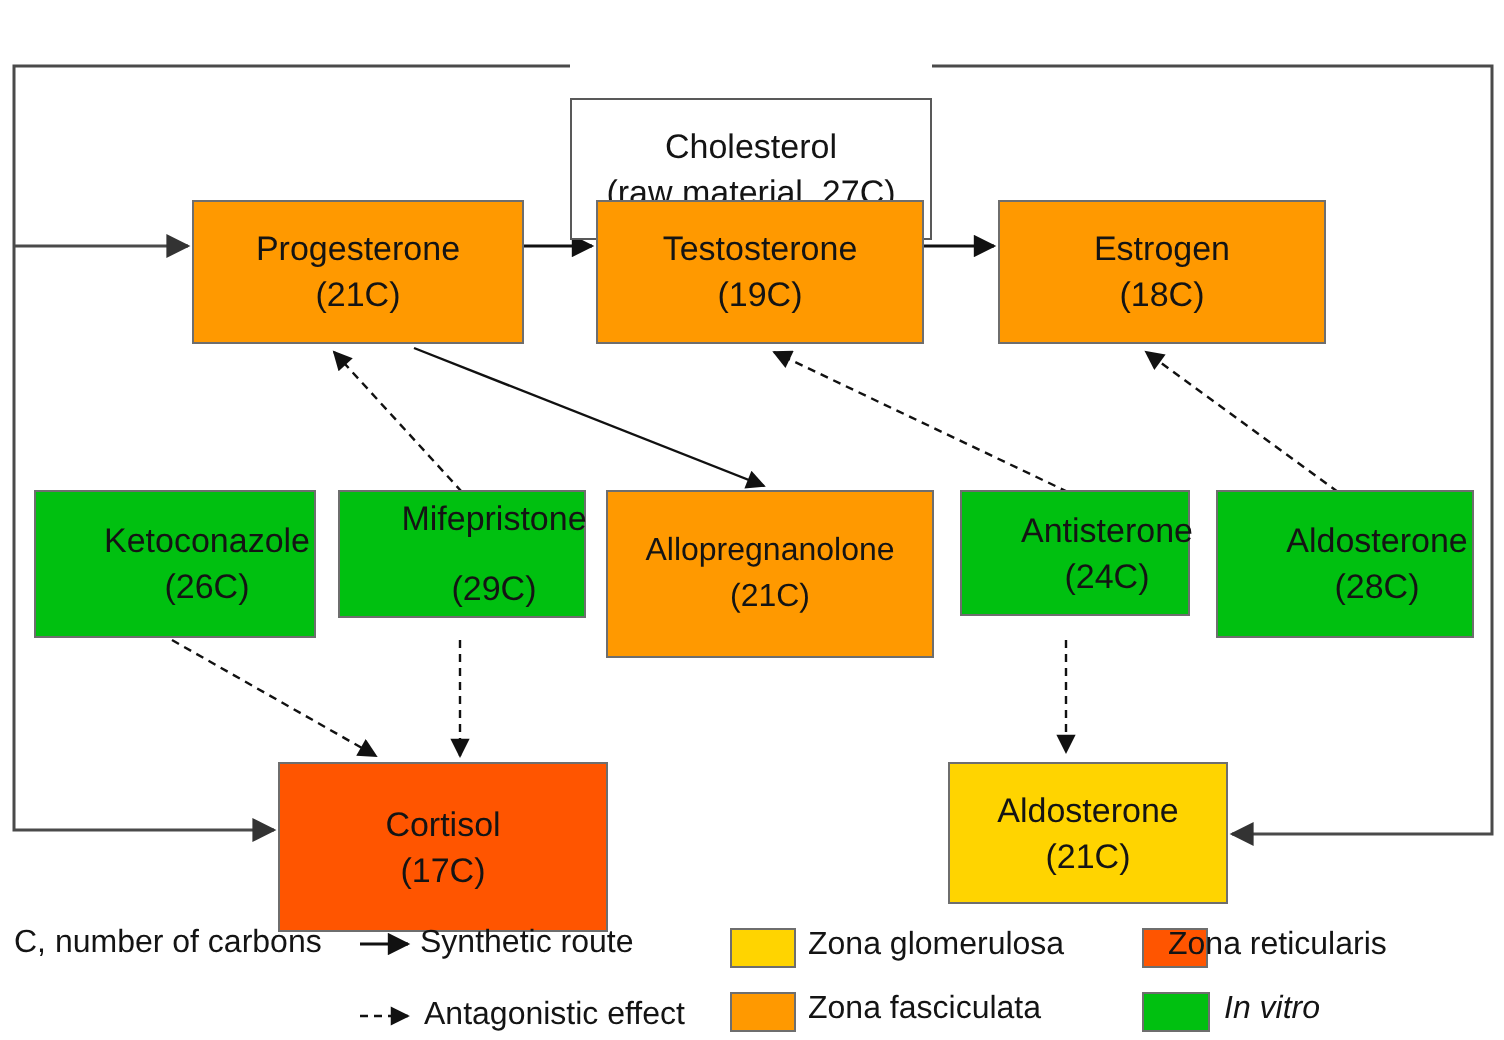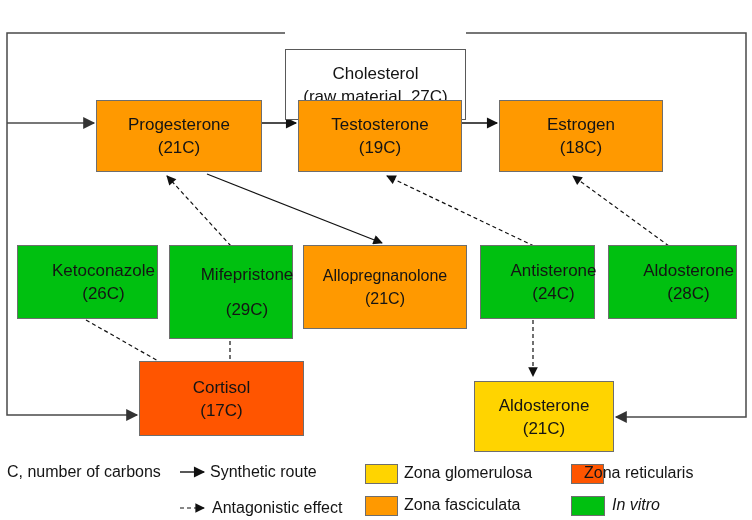--- a/index.html
+++ b/index.html
@@ -67,38 +67,38 @@
   </div>
   <div class="node orange" style="left:499px;top:100px;width:164px;height:72px;">
     <span>Estrogen</span>
     <span class="sub">(18C)</span>
   </div>
 
   <div class="node green" style="left:17px;top:245px;width:141px;height:74px;">
     <span>Ketoconazole</span>
     <span class="sub">(26C)</span>
   </div>
-  <div class="node green" style="left:169px;top:245px;width:124px;height:94px;gap:12px;">
+  <div class="node green" style="left:169px;top:245px;width:124px;height:64px;gap:12px;">
     <span>Mifepristone</span>
     <span class="sub">(29C)</span>
   </div>
   <div class="node orange" style="left:303px;top:245px;width:164px;height:84px;font-size:16px;">
     <span>Allopregnanolone</span>
     <span class="sub">(21C)</span>
   </div>
-  <div class="node green" style="left:480px;top:245px;width:115px;height:74px;align-items:center;">
+  <div class="node green" style="left:480px;top:245px;width:115px;height:63px;align-items:center;">
     <span>Antisterone</span>
     <span class="sub">(24C)</span>
   </div>
   <div class="node green" style="left:608px;top:245px;width:129px;height:74px;">
     <span>Aldosterone</span>
     <span class="sub">(28C)</span>
   </div>
 
-  <div class="node redorange" style="left:139px;top:361px;width:165px;height:75px;">
+  <div class="node redorange" style="left:139px;top:381px;width:165px;height:85px;">
     <span>Cortisol</span>
     <span class="sub">(17C)</span>
   </div>
   <div class="node yellow" style="left:474px;top:381px;width:140px;height:71px;">
     <span>Aldosterone</span>
     <span class="sub">(21C)</span>
   </div>
 
   <div class="legend-text" style="left:7px;top:462px;">C, number of carbons</div>
   <div class="legend-text" style="left:210px;top:462px;">Synthetic route</div>

